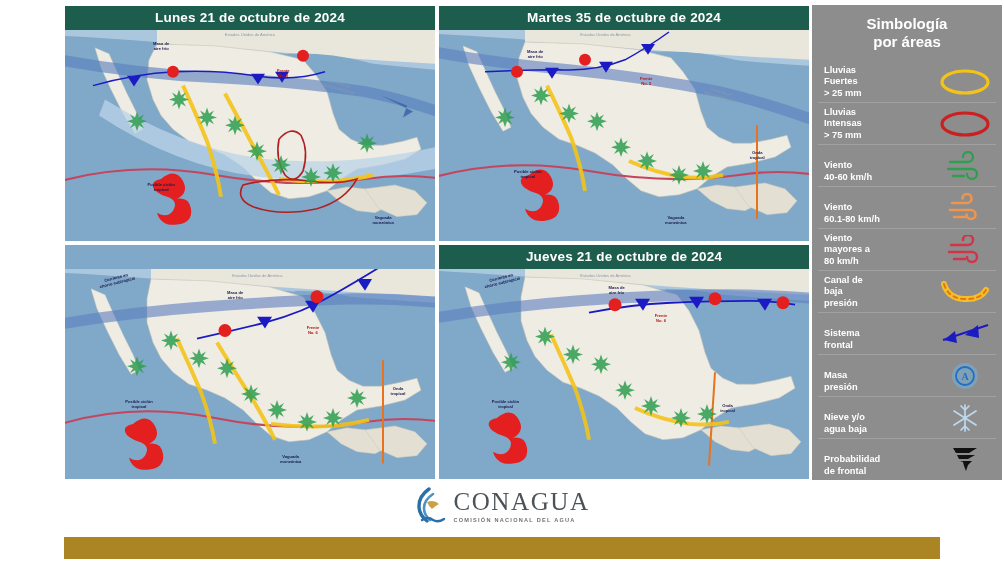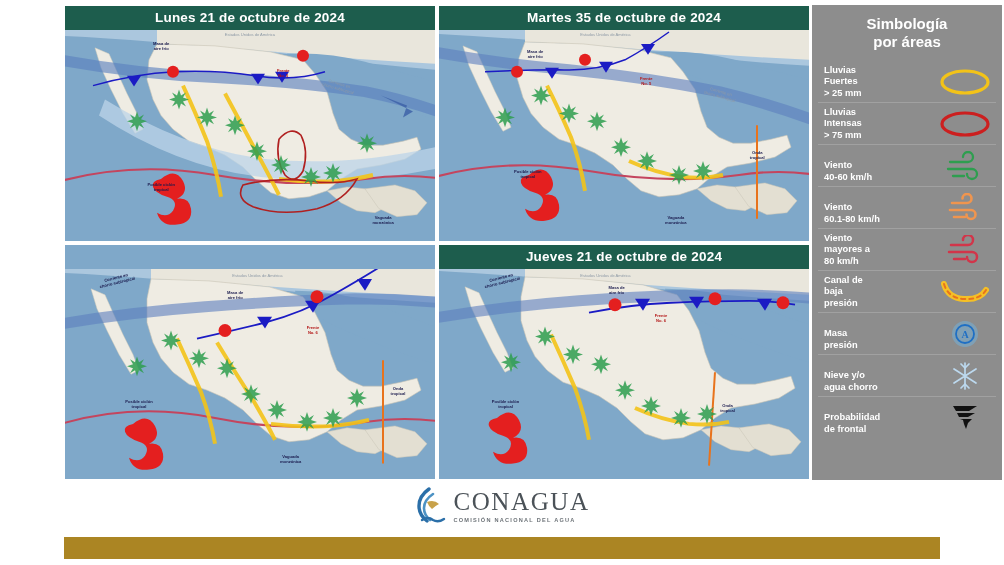--- a/index.html
+++ b/index.html
@@ -398,36 +398,47 @@
 baja
 presión</div>
         <div class="legend-icon">
           <svg width="54" height="28" viewBox="0 0 54 28">
             <path d="M6 6 Q10 20 26 21 Q42 22 48 12" fill="none" stroke="#f5c026" stroke-width="6" stroke-linecap="round"></path>
             <path d="M6 6 Q10 20 26 21 Q42 22 48 12" fill="none" stroke="#e8731c" stroke-width="2" stroke-linecap="round" stroke-dasharray="4 4"></path>
           </svg>
         </div>
       </div>
 
+      <div class="legend-row">
+        <div class="legend-label">Sistema
+frontal</div>
+        <div class="legend-icon">
+          <svg width="54" height="28" viewBox="0 0 54 28">
+            <path d="M5 20 L50 5" stroke="#1b1bc4" stroke-width="2"></path>
+            <path d="M6 20 L17 11 L19 23 Z" fill="#1b1bc4"></path>
+            <path d="M27 15 L40 5 L41 18 Z" fill="#1b1bc4"></path>
+          </svg>
+        </div>
+      </div>
 
       <div class="legend-row">
         <div class="legend-label">Masa
 presión</div>
         <div class="legend-icon">
           <svg width="40" height="32" viewBox="0 0 40 32">
             <circle cx="20" cy="16" r="13" fill="#6fb7e8" opacity=".45"></circle>
             <circle cx="20" cy="16" r="9" fill="none" stroke="#1f6fc4" stroke-width="1.8"></circle>
             <text x="20" y="20" font-family="Liberation Serif, serif" font-size="10" font-weight="bold" fill="#1f6fc4" text-anchor="middle">A</text>
           </svg>
         </div>
       </div>
 
       <div class="legend-row">
         <div class="legend-label">Nieve y/o
-agua chorro</div>
+agua baja</div>
         <div class="legend-icon">
           <svg width="36" height="32" viewBox="0 0 36 32">
             <g stroke="#bcd9ef" stroke-width="1.7" stroke-linecap="round">
               <path d="M18 3 V29 M7 9 L29 23 M29 9 L7 23"></path>
               <path d="M18 8 l-4 -4 M18 8 l4 -4 M18 24 l-4 4 M18 24 l4 4"></path>
             </g>
           </svg>
         </div>
       </div>
 

